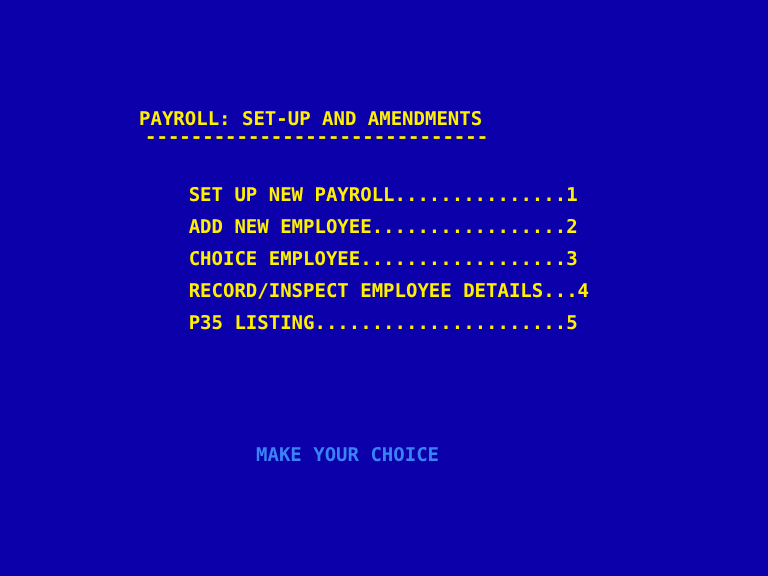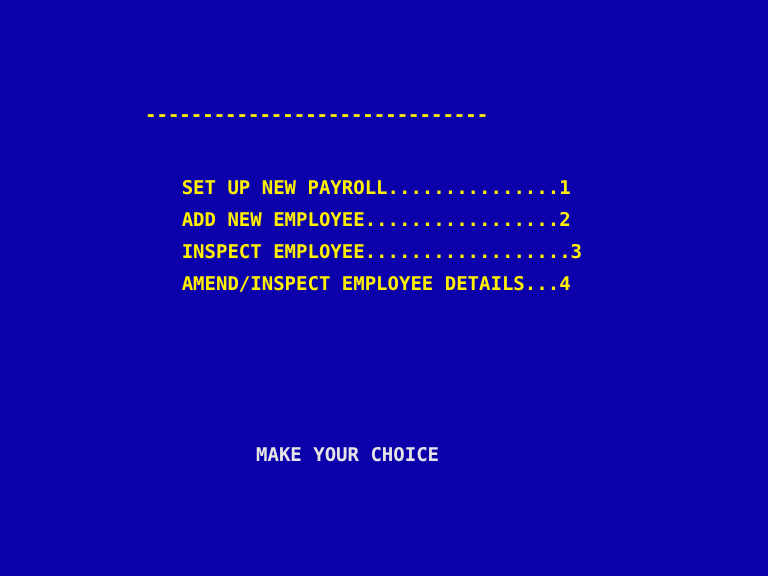--- a/index.html
+++ b/index.html
@@ -49,21 +49,21 @@
     top: -1px;
     font-size: 19px;
     line-height: 16px;
   }
 
   
   #menu-list {
     position: absolute;
     left: 112px;
     top: 154px;
-    margin: 1px;
+    margin: 8px;
     padding: 0;
     list-style: none;
   }
   .menu-item {
     display: block;
     height: 32px;
     line-height: 22px;
     font-size: 19px;
     white-space: pre;
   }
@@ -79,33 +79,37 @@
     font-size: 19px;
     line-height: 22px;
   }
 </style>
 </head>
 <body>
 
 <div id="screen" style="background: rgb(11, 0, 170);">
 
   <div id="title-block">
+    <span id="page-title" class="crt-text" style="color: rgb(255, 240, 0);">PAYROLL: SET-UP AND AMENDMENTS</span>
     <span id="title-rule" class="crt-text" style="color: rgb(255, 240, 0);">------------------------------</span>
   </div>
 
   <ul id="menu-list">
     <li class="menu-item crt-text" style="color: rgb(255, 240, 0);">
       <span class="menu-label">SET UP NEW PAYROLL</span><span class="menu-leader">...............</span><span class="menu-key">1</span>
     </li>
     <li class="menu-item crt-text" style="color: rgb(255, 240, 0);">
       <span class="menu-label">ADD NEW EMPLOYEE</span><span class="menu-leader">.................</span><span class="menu-key">2</span>
     </li>
     <li class="menu-item crt-text" style="color: rgb(255, 240, 0);">
-      <span class="menu-label">INSPECT EMPLOYEE</span><span class="menu-leader">..................</span><span class="menu-key">3</span>
+      <span class="menu-label">CHOICE EMPLOYEE</span><span class="menu-leader">..................</span><span class="menu-key">3</span>
     </li>
     <li class="menu-item crt-text" style="color: rgb(255, 240, 0);">
-      <span class="menu-label">AMEND/INSPECT EMPLOYEE DETAILS</span><span class="menu-leader">...</span><span class="menu-key">4</span>
+      <span class="menu-label">RECORD/INSPECT EMPLOYEE DETAILS</span><span class="menu-leader">...</span><span class="menu-key">4</span>
+    </li>
+    <li class="menu-item crt-text" style="color: rgb(255, 240, 0);">
+      <span class="menu-label">P35 LISTING</span><span class="menu-leader">......................</span><span class="menu-key">5</span>
     </li>
   </ul>
 
-  <div id="prompt" class="crt-text" style="color: #e5e5e5;">MAKE YOUR CHOICE</div>
+  <div id="prompt" class="crt-text" style="color: #3b82f6;">MAKE YOUR CHOICE</div>
 
 </div>
 
 </body></html>

